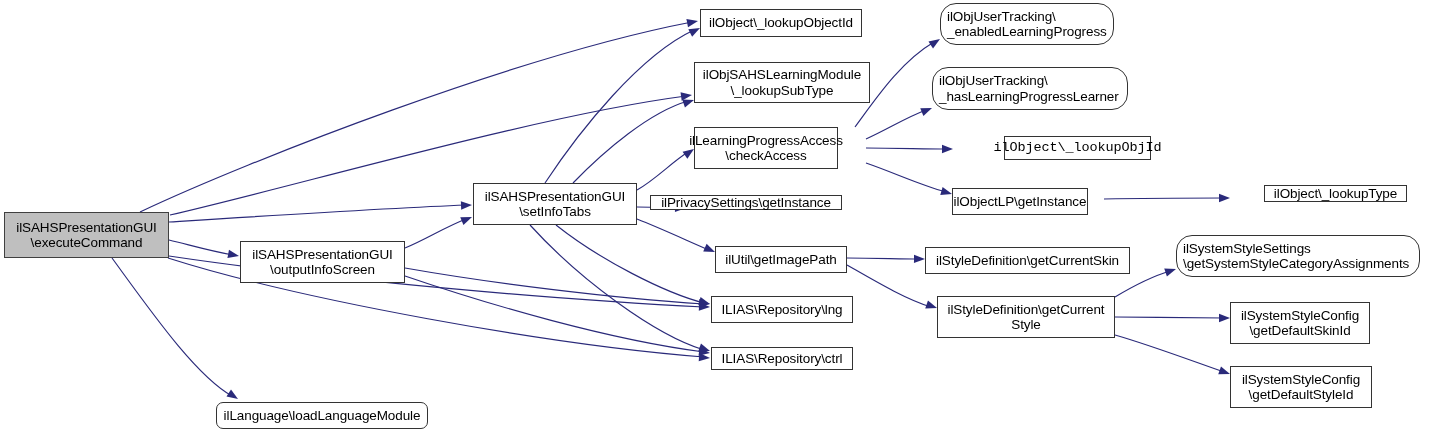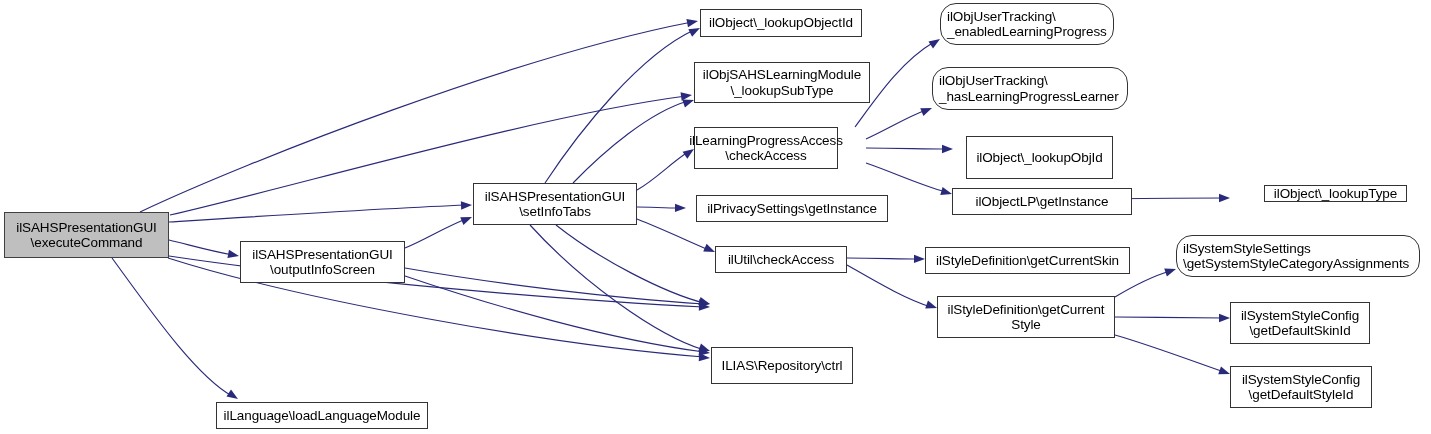--- a/index.html
+++ b/index.html
@@ -106,37 +106,38 @@
       <polygon points="0,0 -11,-4.2 -11,4.2" fill="#2a2a7a" transform="translate(925,259) rotate(0.4345168966741879)"></polygon>
       <polygon points="0,0 -11,-4.2 -11,4.2" fill="#2a2a7a" transform="translate(937,308) rotate(19.054629970373085)"></polygon>
       <polygon points="0,0 -11,-4.2 -11,4.2" fill="#2a2a7a" transform="translate(1176,269) rotate(-18.642943865667263)"></polygon>
       <polygon points="0,0 -11,-4.2 -11,4.2" fill="#2a2a7a" transform="translate(1230,318) rotate(0.19810989967820172)"></polygon>
       <polygon points="0,0 -11,-4.2 -11,4.2" fill="#2a2a7a" transform="translate(1230,374) rotate(19.264267530745876)"></polygon>
     </svg>
 <div class="node root" style="left: 4px; top: 212px; width: 165px; height: 46px;"><span>ilSAHSPresentationGUI
 \executeCommand</span></div>
     <div class="node" style="left: 240px; top: 241px; width: 165px; height: 42px;"><span>ilSAHSPresentationGUI
 \outputInfoScreen</span></div>
-    <div class="node" style="left: 216px; top: 402px; width: 212px; height: 27px;"><span>ilLanguage\loadLanguageModule</span></div>
+    <div class="node" style="left: 216px; top: 402px; width: 212px; height: 27px; border-radius: 7px;"><span>ilLanguage\loadLanguageModule</span></div>
     <div class="node" style="left: 473px; top: 183px; width: 164px; height: 42px;"><span>ilSAHSPresentationGUI
 \setInfoTabs</span></div>
     <div class="node" style="left: 700px; top: 9px; width: 162px; height: 28px;"><span>ilObject\_lookupObjectId</span></div>
     <div class="node" style="left: 694px; top: 62px; width: 176px; height: 41px; align-items: center;"><span>ilObjSAHSLearningModule
 \_lookupSubType</span></div>
     <div class="node" style="left: 694px; top: 127px; width: 144px; height: 42px; align-items: center;"><span>ilLearningProgressAccess
 \checkAccess</span></div>
-    <div class="node" style="left: 696px; top: 195px; width: 192px; height: 27px;"><span>ilPrivacySettings\getInstance</span></div>
-    <div class="node" style="left: 715px; top: 246px; width: 132px; height: 27px;"><span>ilUtil\checkAccess</span></div>
-    <div class="node" style="left: 711px; top: 347px; width: 142px; height: 37px;"><span>ILIAS\Repository\ctrl</span></div>
+    <div class="node" style="left: 650px; top: 195px; width: 192px; height: 15px;"><span>ilPrivacySettings\getInstance</span></div>
+    <div class="node" style="left: 715px; top: 246px; width: 132px; height: 27px;"><span>ilUtil\getImagePath</span></div>
+    <div class="node" style="left: 711px; top: 296px; width: 142px; height: 27px;"><span>ILIAS\Repository\lng</span></div>
+    <div class="node" style="left: 711px; top: 347px; width: 142px; height: 23px;"><span>ILIAS\Repository\ctrl</span></div>
     <div class="node leftalign" style="left: 940px; top: 3px; width: 174px; height: 42px;"><span>ilObjUserTracking\
 _enabledLearningProgress</span></div>
     <div class="node leftalign" style="left: 932px; top: 67px; width: 196px; height: 43px;"><span>ilObjUserTracking\
 _hasLearningProgressLearner</span></div>
-    <div class="node" style="left: 966px; top: 136px; width: 147px; height: 43px;"><span>ilObject\_lookupObjId</span></div>
-    <div class="node" style="left: 952px; top: 188px; width: 180px; height: 27px; align-items: center;"><span>ilObjectLP\getInstance</span></div>
+    <div class="node" style="left: 1004px; top: 136px; width: 147px; height: 24px; font-family: Liberation Mono, monospace;"><span>ilObject\_lookupObjId</span></div>
+    <div class="node" style="left: 952px; top: 188px; width: 136px; height: 27px; align-items: center;"><span>ilObjectLP\getInstance</span></div>
     <div class="node" style="left: 925px; top: 247px; width: 205px; height: 27px;"><span>ilStyleDefinition\getCurrentSkin</span></div>
     <div class="node" style="left: 937px; top: 296px; width: 178px; height: 42px;"><span>ilStyleDefinition\getCurrent
 Style</span></div>
     <div class="node" style="left: 1230px; top: 185px; width: 143px; height: 17px; margin-left: 34px;"><span>ilObject\_lookupType</span></div>
     <div class="node leftalign" style="left: 1176px; top: 235px; width: 244px; height: 42px;"><span>ilSystemStyleSettings
 \getSystemStyleCategoryAssignments</span></div>
     <div class="node" style="left: 1230px; top: 302px; width: 140px; height: 42px;"><span>ilSystemStyleConfig
 \getDefaultSkinId</span></div>
     <div class="node" style="left: 1230px; top: 366px; width: 142px; height: 42px;"><span>ilSystemStyleConfig
 \getDefaultStyleId</span></div>

